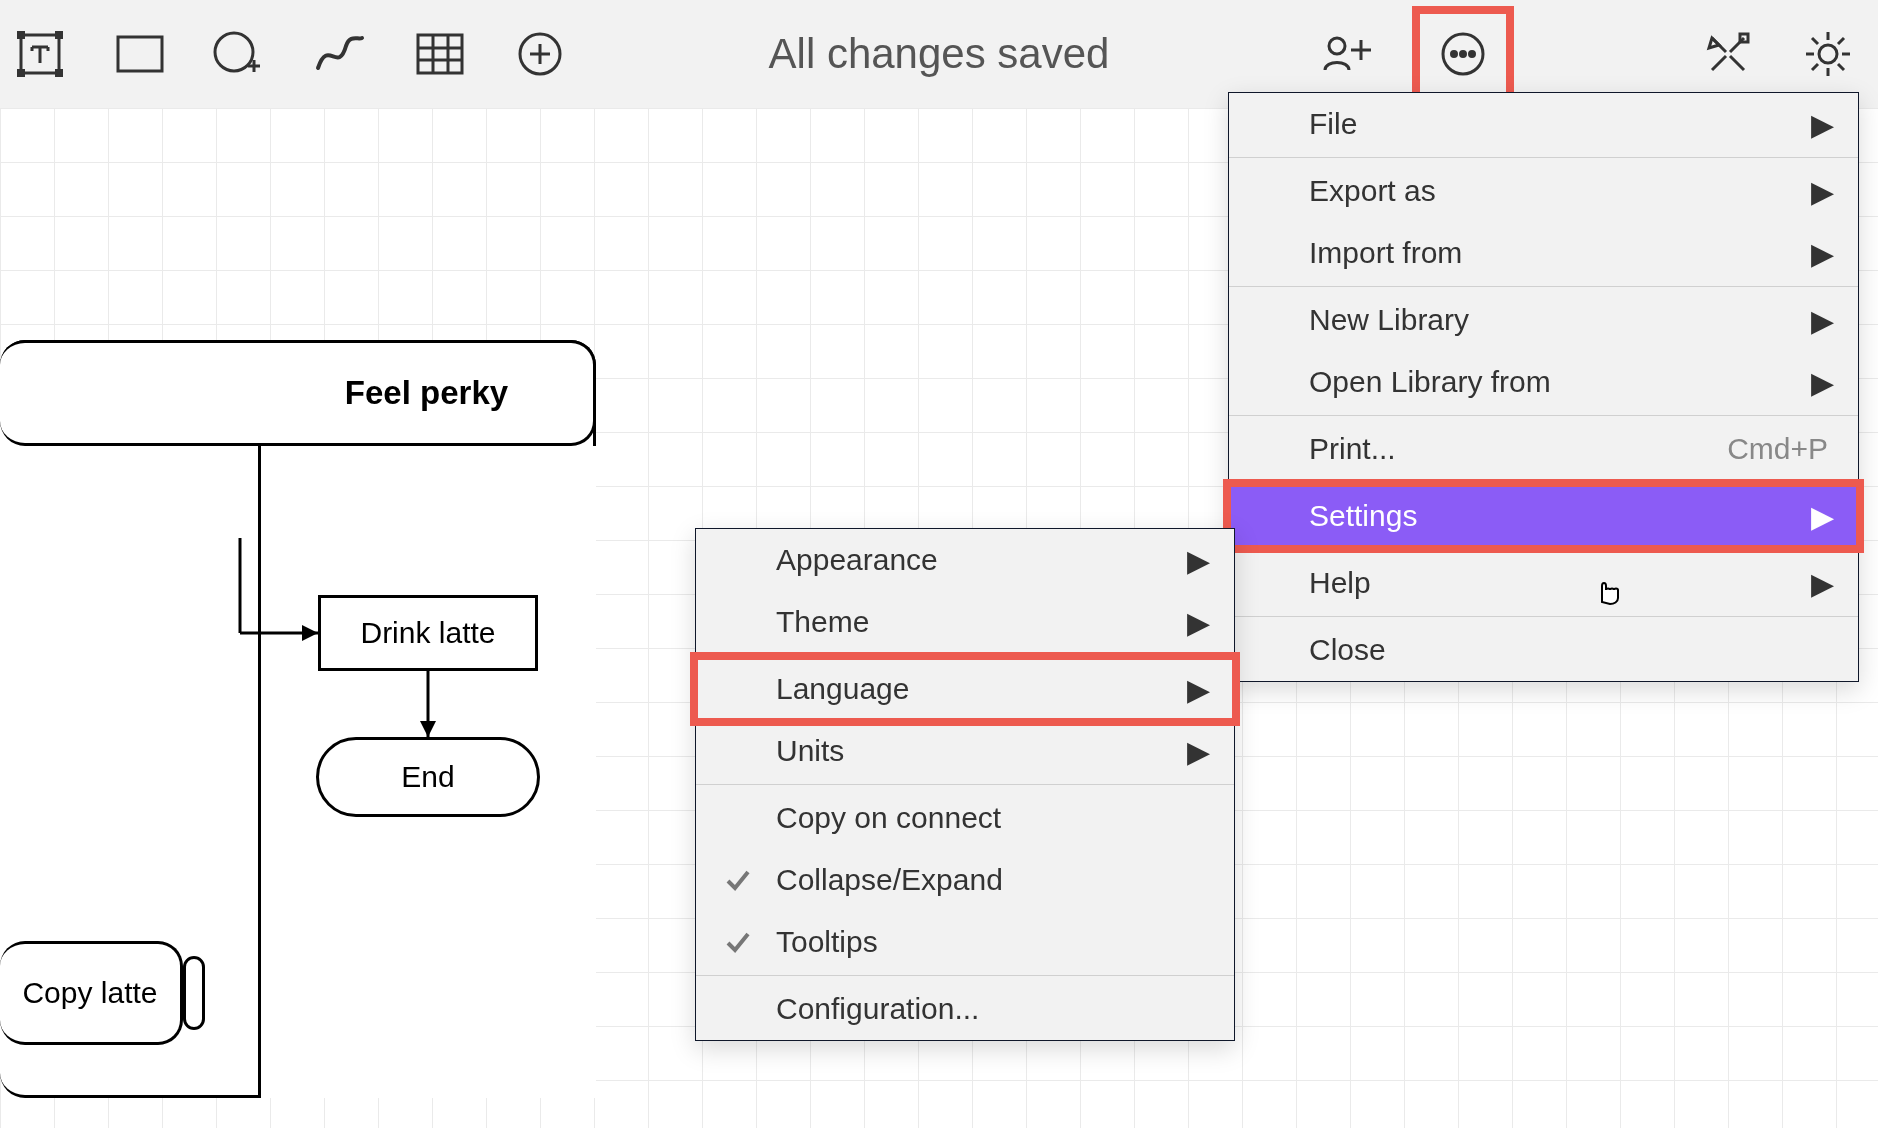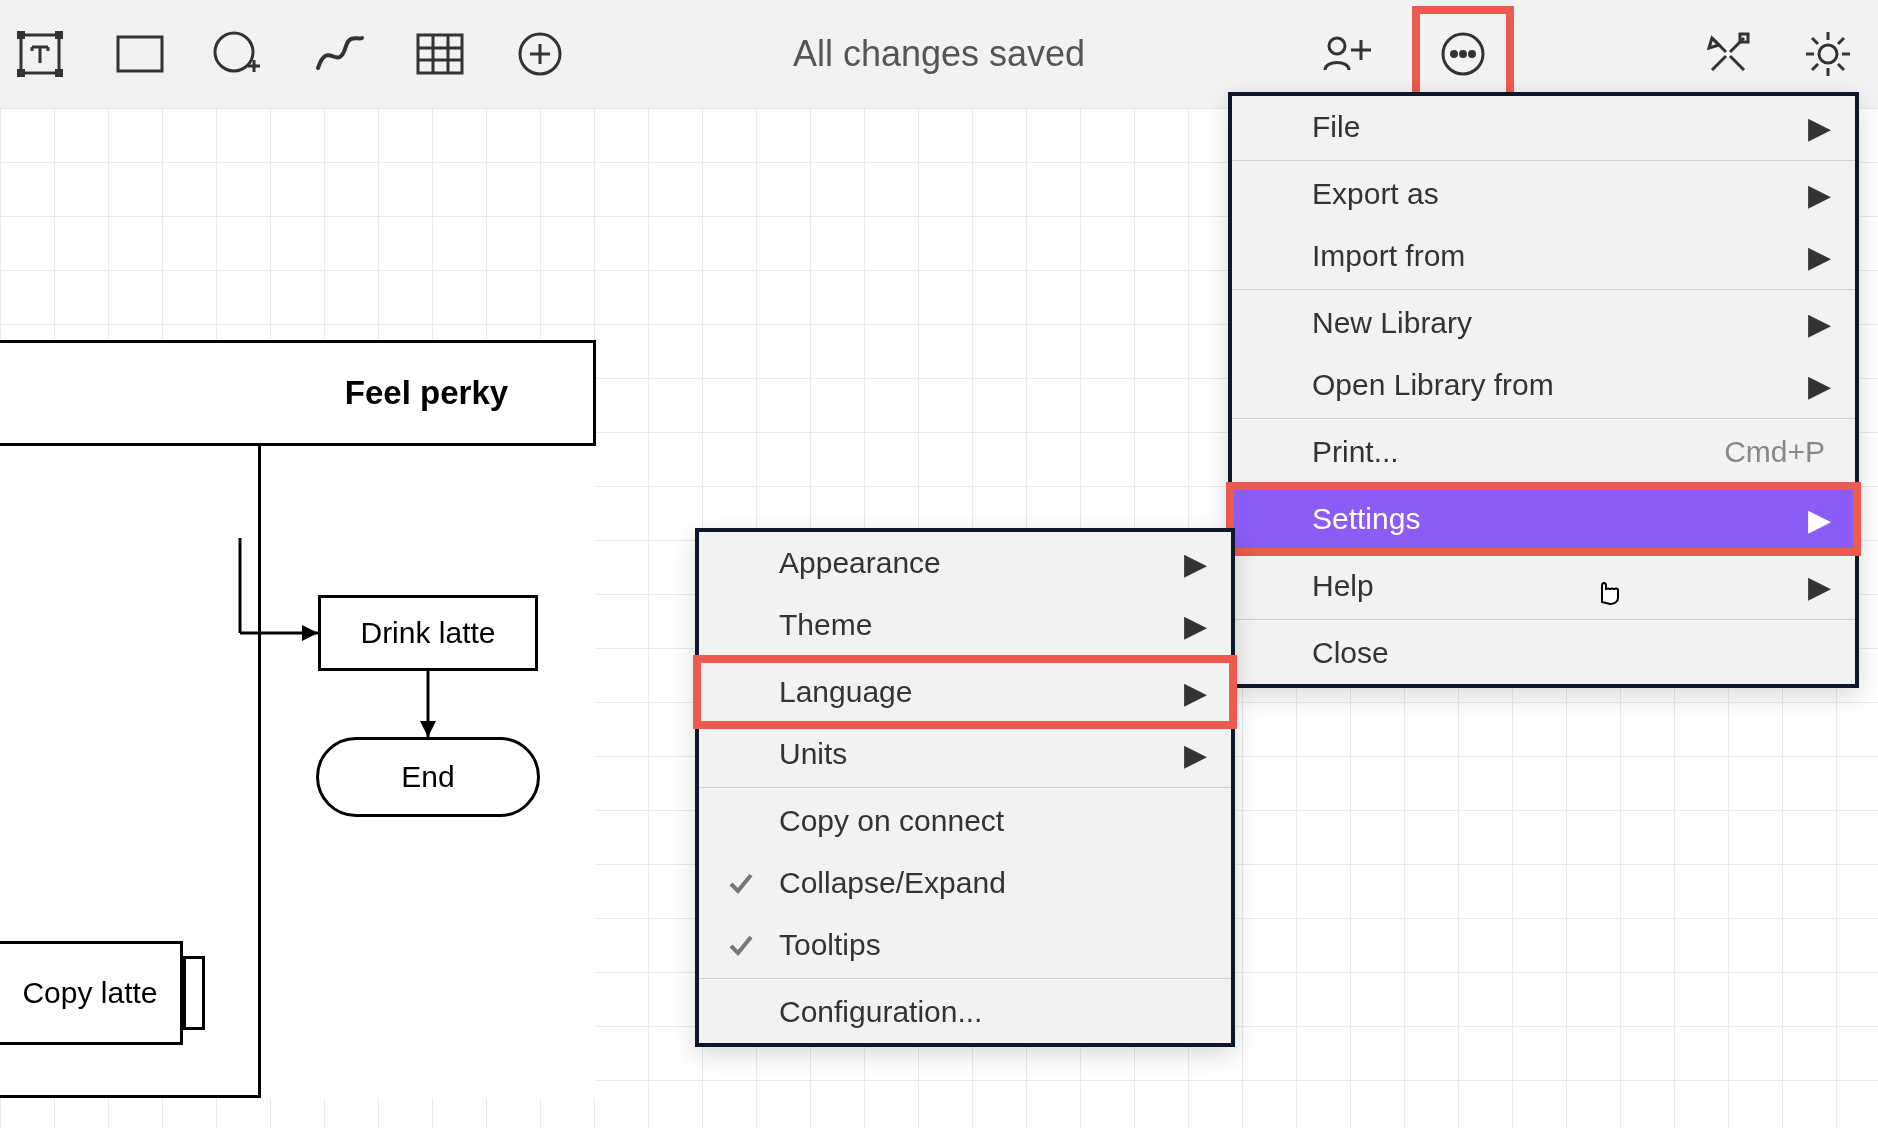--- a/index.html
+++ b/index.html
@@ -1,36 +1,36 @@
 <!DOCTYPE html>
 <html><head>
 <meta charset="utf-8">
 <style>
   * { box-sizing: border-box; margin: 0; padding: 0; }
   html, body { width: 1878px; height: 1128px; font-family: -apple-system, "Helvetica Neue", Arial, sans-serif; background: #fff; overflow: hidden; }
   
   .toolbar { position: relative; width: 100%; height: 108px; background: #f2f2f2; display: flex; align-items: center; }
   .toolbar-left { display: flex; align-items: center; gap: 40px; padding-left: 10px; }
   .tool-btn { width: 60px; height: 60px; display: flex; align-items: center; justify-content: center; color: #333; }
-  .toolbar-center { position: absolute; left: 50%; transform: translateX(-50%); font-size: 36px; color: #555; }
+  .toolbar-center { position: absolute; left: 50%; transform: translateX(-50%); font-size: 42px; color: #555; }
   .toolbar-right { position: absolute; right: 20px; display: flex; align-items: center; gap: 40px; }
   .highlight-box { outline: 8px solid #ed5a4f; outline-offset: -2px; }
   
   .canvas { position: absolute; top: 108px; left: 0; right: 0; bottom: 0;
     background-color: #fff;
     background-image: linear-gradient(#eaeaea 1px, transparent 1px), linear-gradient(90deg, #eaeaea 1px, transparent 1px);
     background-size: 54px 54px;
   }
   
   .shape { position: absolute; background: #fff; border: 3px solid #000; display: flex; align-items: center; justify-content: center; font-size: 30px; }
   .lane-header { font-weight: 700; }
-  .no-left { border-left: none; }
+  .no-left { border-left: none; border-radius: 25px; }
   .rounded { border-radius: 40px; }
   
-  .menu { position: absolute; background: #f2f2f2; border: 4px solid #0f172a; box-shadow: 0 8px 24px rgba(0,0,0,.15); font-size: 30px; color: #333; }
+  .menu { position: absolute; background: #f2f2f2; border: 1px solid #0f172a; box-shadow: 0 8px 24px rgba(0,0,0,.15); font-size: 30px; color: #333; }
   .menu-item { position: relative; display: flex; align-items: center; padding: 10px 30px 10px 80px; height: 62px; }
   .menu-item .arrow { position: absolute; right: 24px; top: 50%; transform: translateY(-50%); }
   .menu-item .shortcut { position: absolute; right: 30px; color: #888; }
   .menu-item.active { background: #8b5cf6; color: #fff; }
   .menu-sep { height: 1px; background: #d0d0d0; margin: 2px 0; }
   .check { position: absolute; left: 28px; top: 50%; transform: translateY(-50%); width: 28px; height: 28px; }
   
   .cursor { position: absolute; pointer-events: none; }
   svg { display: block; }
 </style>

